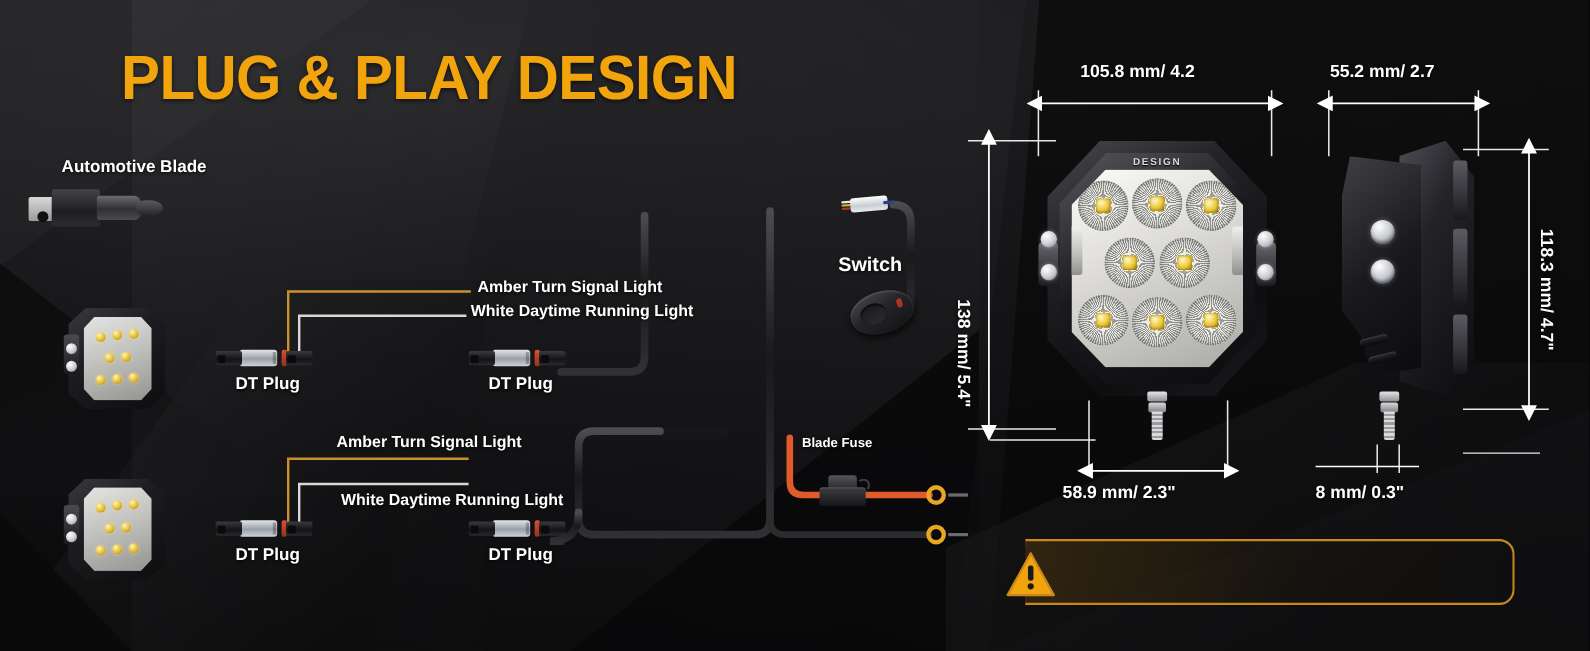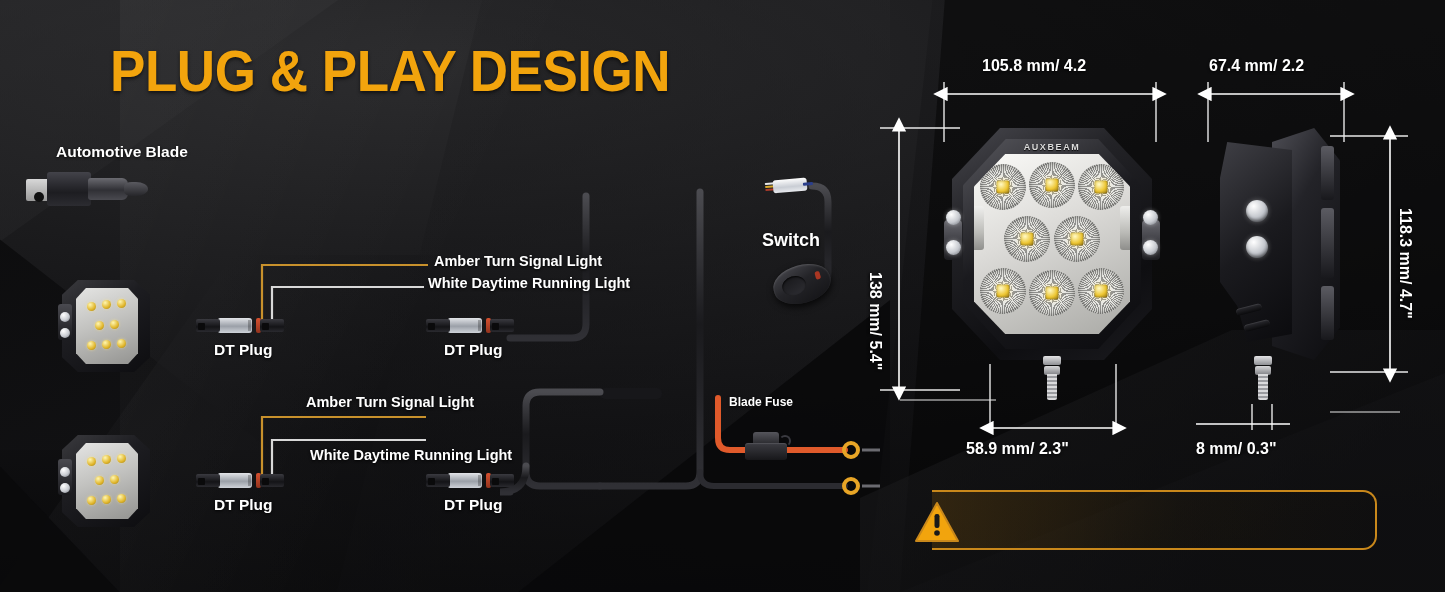--- a/index.html
+++ b/index.html
@@ -609,21 +609,21 @@
       <div class="front-earlens" style="right:-4px; top:52px;"></div>
       <div class="refl" style="left:6px;  top:10px;"></div>
       <div class="refl" style="left:55px; top:8px;"></div>
       <div class="refl" style="left:104px;top:10px;"></div>
       <div class="refl" style="left:30px; top:62px;"></div>
       <div class="refl" style="left:80px; top:62px;"></div>
       <div class="refl" style="left:6px;  top:114px;"></div>
       <div class="refl" style="left:55px; top:116px;"></div>
       <div class="refl" style="left:104px;top:114px;"></div>
     </div>
-    <div class="front-brand">AUXBEAM</div>
+    <div class="front-brand">DESIGN</div>
     <div class="bolt" style="left:91px; top:228px;">
       <div class="bolt-nut"></div>
       <div class="bolt-nut2"></div>
       <div class="bolt-shaft"></div>
     </div>
   </div>
 
   <div class="prod side">
     <div class="side-housing"></div>
     <div class="side-fin" style="top:18px; height:54px;"></div>
@@ -672,21 +672,21 @@
     <line x1="992" y1="428" x2="1114" y2="428" stroke="#fff" stroke-width="1.6" marker-start="url(#arrL)" marker-end="url(#arrR)"></line>
     <line x1="900" y1="400" x2="996" y2="400" stroke="#e8e8e8" stroke-width="1.2"></line>
 
     <line x1="1252" y1="404" x2="1252" y2="430" stroke="#e8e8e8" stroke-width="1.4"></line>
     <line x1="1272" y1="404" x2="1272" y2="430" stroke="#e8e8e8" stroke-width="1.4"></line>
     <line x1="1196" y1="424" x2="1290" y2="424" stroke="#fff" stroke-width="1.4"></line>
     <line x1="1330" y1="412" x2="1400" y2="412" stroke="#e8e8e8" stroke-width="1.2"></line>
   </svg>
 
   <div class="dim dim-top1">105.8 mm/ 4.2</div>
-  <div class="dim dim-top2">67.4 mm/ 2.2</div>
+  <div class="dim dim-top2">55.2 mm/ 2.7</div>
   <div class="dim dim-v1">138 mm/ 5.4"</div>
   <div class="dim dim-v2">118.3 mm/ 4.7"</div>
   <div class="dim dim-bot1">58.9 mm/ 2.3"</div>
   <div class="dim dim-bot2">8 mm/ 0.3"</div>
 
   <div class="warn">
     <svg class="warn-tri" viewBox="0 0 46 44">
       <path d="M23,3 L44,41 L2,41 Z" fill="#f2a40d" stroke="#c9881b" stroke-width="2" stroke-linejoin="round"></path>
       <rect x="20.5" y="14" width="5" height="14" rx="2.2" fill="#1a1a1a"></rect>
       <circle cx="23" cy="33" r="2.8" fill="#1a1a1a"></circle>

